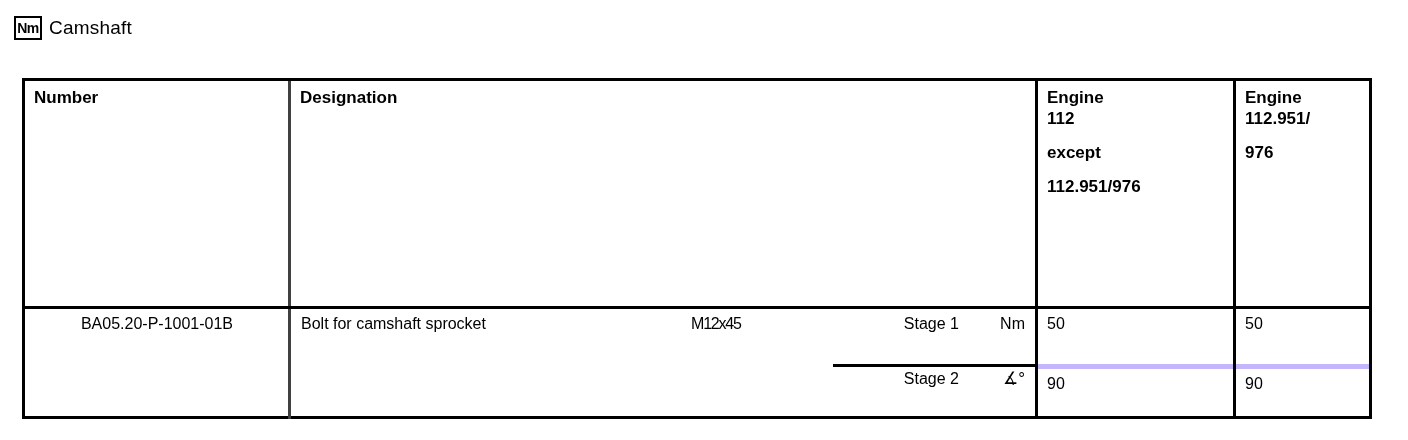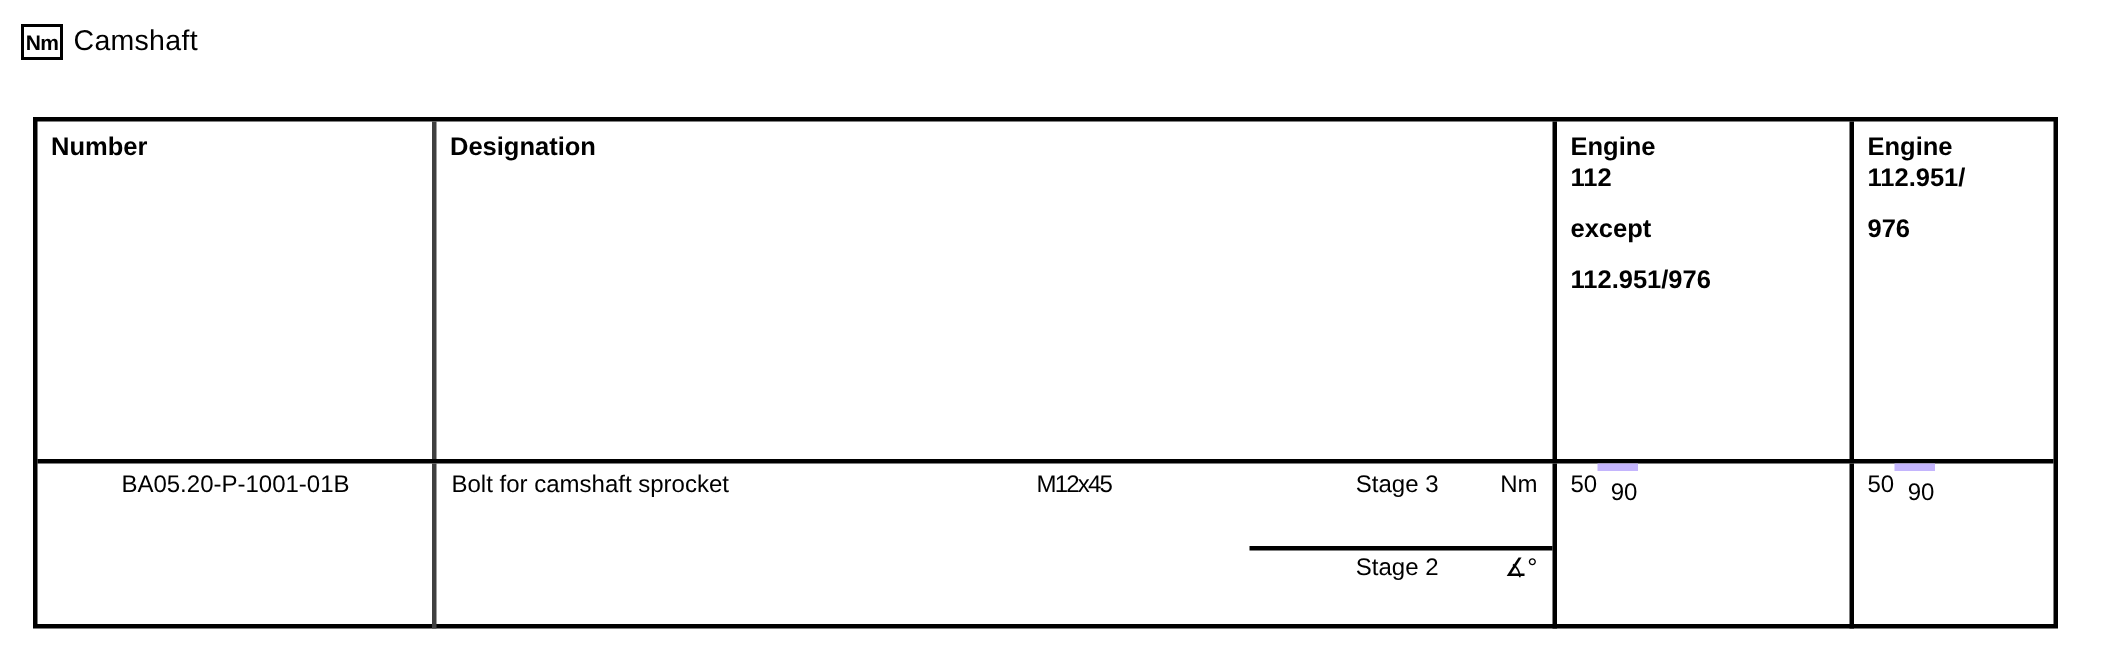--- a/index.html
+++ b/index.html
@@ -159,21 +159,21 @@
     white-space: nowrap;
   }
   .angle-unit {
     font-size: 17px;
     line-height: 20px;
   }
 
   
   .val-inner {
     display: flex;
-    flex-direction: row;
+    flex-direction: column;
     height: 100%;
     width: 100%;
     box-sizing: border-box;
   }
   .val-cell {
     height: 50%;
     box-sizing: border-box;
     font-size: 16px;
     line-height: 20px;
     padding: 5px 0 0 9px;
@@ -222,21 +222,21 @@
     <div class="col-number">
       <div class="number-text">BA05.20-P-1001-01B</div>
     </div>
 
     <div class="col-designation">
       <div class="desig-inner">
 
         <div class="stage-row">
           <div class="desig-name">Bolt for camshaft sprocket</div>
           <div class="desig-thread">M12x45</div>
-          <div class="desig-stage">Stage 3</div>
+          <div class="desig-stage">Stage 1</div>
           <div class="desig-unit">Nm</div>
         </div>
 
         <div class="stage-row second">
           <div class="partial-divider"></div>
           <div class="desig-name"></div>
           <div class="desig-thread"></div>
           <div class="desig-stage">Stage 2</div>
           <div class="desig-unit angle-unit">∡°</div>
         </div>

